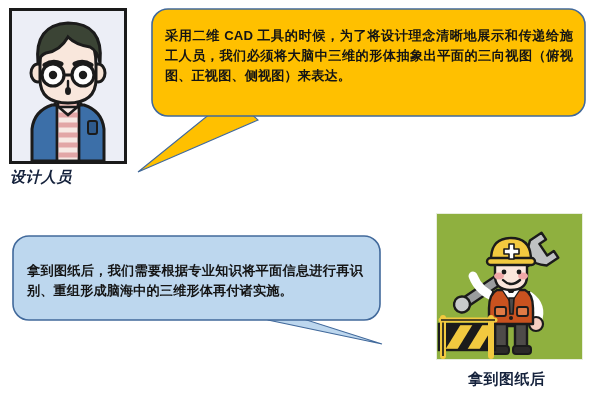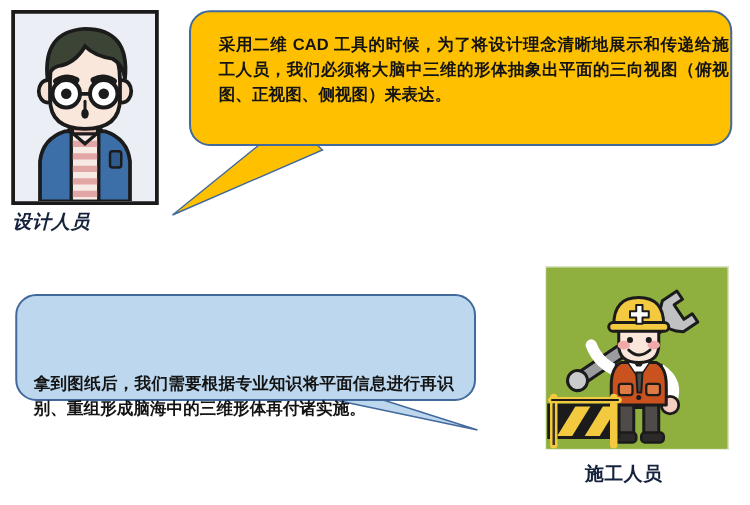--- a/index.html
+++ b/index.html
@@ -87,33 +87,32 @@
     position: absolute;
     font-family: "Liberation Sans", "DejaVu Sans", sans-serif;
     font-weight: 700;
     color: #141414;
     line-height: 1.52;
     text-align: justify;
     text-justify: inter-ideograph;
     white-space: pre-wrap;
   }
   .bubble-text-yellow {
-    left: 175px;
+    left: 165px;
     top: 26px;
     width: 408px;
     font-size: 13.2px;
     letter-spacing: 0.1px;
   }
   .bubble-text-blue {
     left: 27px;
     top: 261px;
     width: 336px;
     font-size: 13.2px;
     letter-spacing: 0.1px;
-    margin-top: 36px;
   }
 </style>
 </head>
 <body>
 
 <div class="stage">
 
   <svg class="bubble-svg" viewBox="0 0 600 404" xmlns="http://www.w3.org/2000/svg">
 
     <path d="M 232 96 L 258 120 L 138 172 Z" fill="#FFC000" stroke="#41699B" stroke-width="1.1"></path>
@@ -224,15 +223,15 @@
 
         <path d="M 6 104 L 6 142" stroke="#F2C93F" stroke-width="6" stroke-linecap="round"></path>
         <path d="M 6 104 L 6 142" stroke="#1b1b1b" stroke-width="2" fill="none" opacity="0.85"></path>
         <path d="M 54 104 L 54 142" stroke="#F2C93F" stroke-width="6" stroke-linecap="round"></path>
         <path d="M 4 106 L 58 106" stroke="#F2C93F" stroke-width="5" stroke-linecap="round"></path>
         <path d="M 4 106 L 58 106" stroke="#1b1b1b" stroke-width="1.6"></path>
       </g>
     </svg>
   </div>
 
-  <div class="worker-label">施工人员</div>
+  <div class="worker-label">拿到图纸后</div>
 
 </div>
 
 </body></html>

